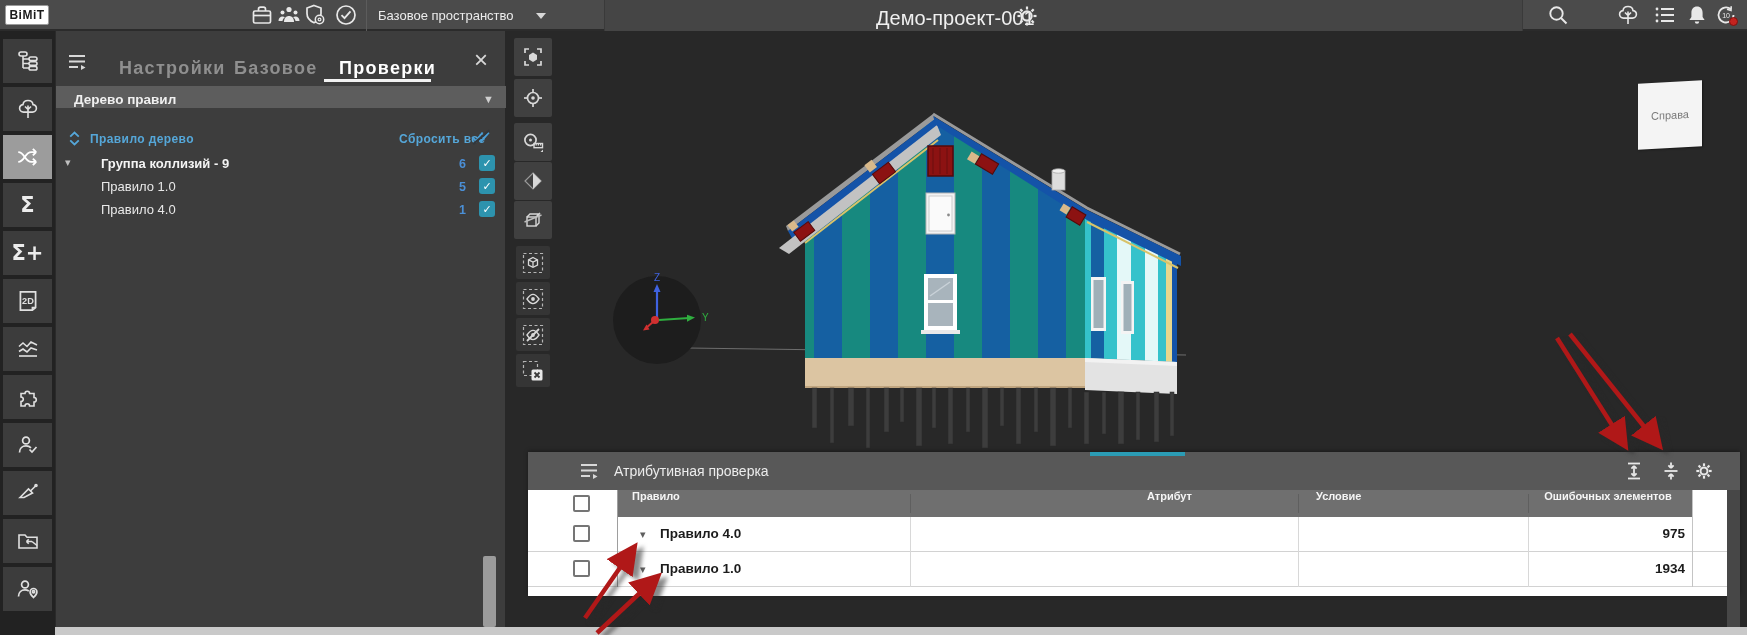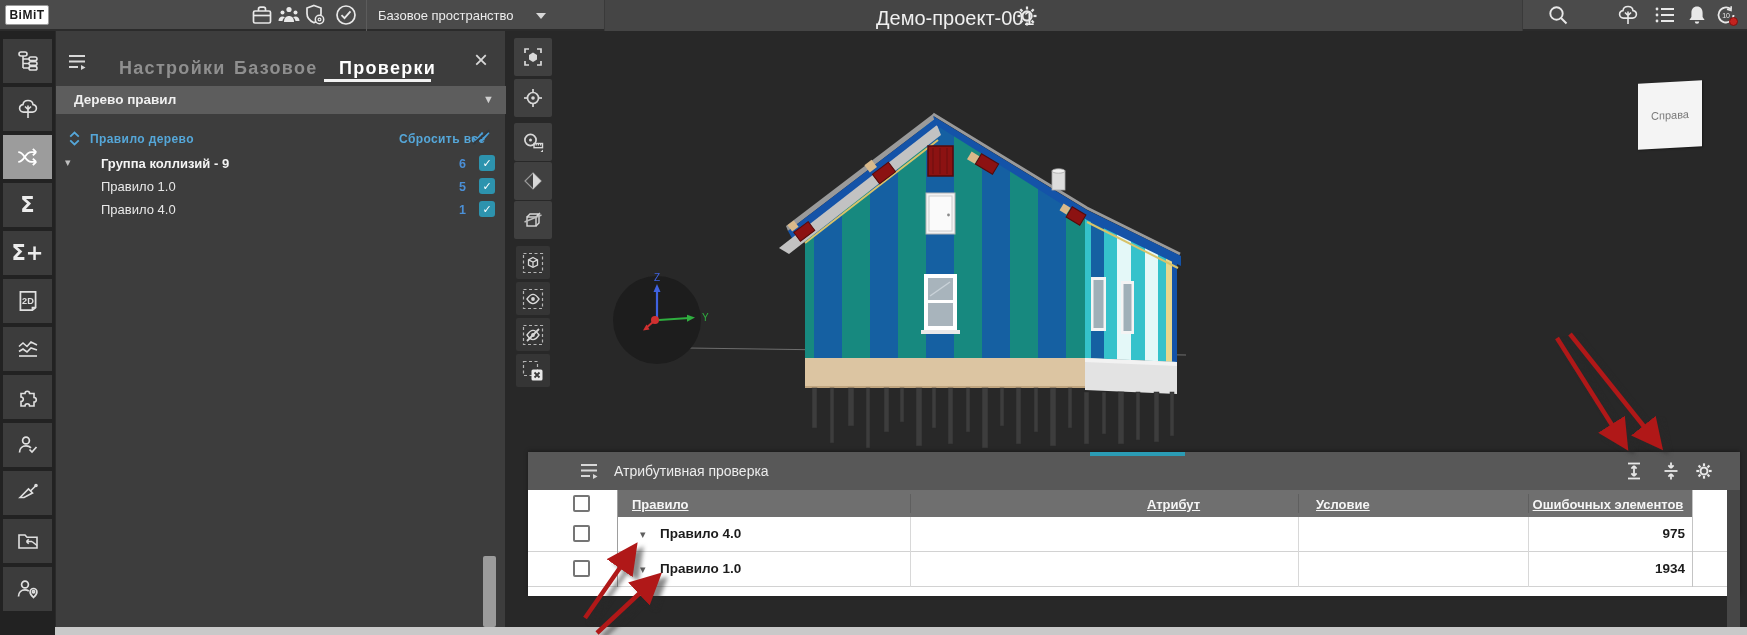--- a/index.html
+++ b/index.html
@@ -20,21 +20,21 @@
   #rail { position:absolute; left:0; top:31px; width:55px; height:604px; background:#222222; z-index:20; }
   .tile { position:absolute; left:3px; width:49px; height:44px; background:#3c3c3c; display:flex; align-items:center; justify-content:center; color:#e0e0e0; }
   .tile.active { background:#9c9c9c; }
   .tile .sig { font-size:21px; font-weight:bold; color:#ececec; font-family:"DejaVu Sans", sans-serif; }
   
   #panel { position:absolute; left:55px; top:31px; width:450px; height:596px; background:#3d3d3d; border-left:1px solid #2a2a2a; z-index:20; }
   .tab { position:absolute; top:27px; font-size:18px; font-weight:600; letter-spacing:1.3px; color:#8f8f8f; cursor:default; }
   .tab.active { color:#ffffff; }
   #tab-underline { position:absolute; left:268px; top:48px; width:107px; height:3px; background:#f2f2f2; }
   #panel-close { position:absolute; left:418px; top:17px; font-size:24px; color:#d8d8d8; line-height:24px; }
-  #section-hdr { position:absolute; left:0; top:55px; width:450px; height:28px; background:#5d5d5d; }
+  #section-hdr { position:absolute; left:0; top:55px; width:450px; height:22px; background:#5d5d5d; }
   #section-hdr .t { position:absolute; left:18px; top:6px; font-size:13.5px; font-weight:bold; color:#f0f0f0; }
   #section-hdr .c { position:absolute; right:12px; top:7px; color:#cfcfcf; font-size:11px; }
   .link-blue { color:#55a7d9; font-size:12px; font-weight:600; letter-spacing:0.4px; }
   .trow { position:absolute; left:0; width:450px; height:23px; }
   .trow .lbl { position:absolute; left:45px; top:4px; font-size:13px; color:#e8e8e8; }
   .trow .lbl.b { font-weight:bold; color:#f4f4f4; }
   .trow .cnt { position:absolute; left:378px; width:32px; top:5px; text-align:right; color:#4b8fd6; font-size:12.5px; font-weight:bold; }
   .trow .cbx { position:absolute; left:423px; top:3px; width:16px; height:16px; background:#2d93ae; border-radius:3px; color:#ffffff; font-size:11px; text-align:center; line-height:16px; }
   .trow .caret { position:absolute; left:9px; top:4px; color:#bfbfbf; font-size:11px; }
   #panel-scroll { position:absolute; left:427px; top:525px; width:13px; height:71px; background:#9b9b9b; border-radius:2px; }
@@ -44,21 +44,21 @@
   .vtile.d { left:11px; width:34px; height:33px; background:#353535; }
   #viewcube { position:absolute; left:1133px; top:51px; width:64px; height:66px; background:#f4f4f4; transform:skewY(-3deg); box-shadow:1px 1px 2px rgba(0,0,0,.4); display:flex; align-items:center; justify-content:center; color:#7a7a7a; font-size:11px; }
   
   #bp { position:absolute; left:23px; top:421px; width:1212px; height:144px; background:#ffffff; box-shadow:0 -1px 4px rgba(0,0,0,.35); }
   #bp-handle { position:absolute; left:562px; top:0; width:95px; height:4px; background:#2b9cb5; z-index:3; }
   #bp-header { position:absolute; left:0; top:0; width:1212px; height:38px; background:#585858; }
   #bp-title { position:absolute; left:86px; top:11px; color:#ececec; font-size:14px; }
   .bp-hic { position:absolute; top:9px; width:20px; height:20px; }
   #bp-colhead { position:absolute; left:0; top:38px; width:1212px; height:27px; background:#ffffff; }
   #bp-colhead .gray { position:absolute; left:89px; top:0; width:1075px; height:27px; background:#6f6f6f; }
-  .chlbl { position:absolute; top:7px; color:#f5f5f5; font-size:13px; font-weight:bold;text-decoration:underline; }
+  .chlbl { position:absolute; top:0; color:#f5f5f5; font-size:11px; font-weight:bold; }
   .bp-row { position:absolute; left:0; width:1199px; height:35px; background:#ffffff; border-bottom:1px solid #d2d2d2; }
   .bp-row .rcaret { position:absolute; left:112px; top:11px; color:#5f5f5f; font-size:11px; }
   .bp-row .rlbl { position:absolute; left:132px; top:9px; font-size:13.5px; font-weight:bold; color:#1c1c1c; }
   .bp-row .rerr { position:absolute; left:1000px; top:9px; width:157px; text-align:right; font-size:13.5px; font-weight:bold; color:#1c1c1c; }
   .tcb { position:absolute; left:45px; width:17px; height:17px; background:#ffffff; border:2px solid #757575; border-radius:2px; }
   .vline { position:absolute; width:1px; background:#d8d8d8; }
   #bp-scroll { position:absolute; left:1199px; top:38px; width:13px; height:137px; background:#474747; }
   #bottom-strip { position:absolute; left:55px; top:627px; width:1692px; height:8px; background:#c9c9c9; z-index:25; }
   svg text { font-family:"Liberation Sans", sans-serif; }
   #arrows { position:absolute; left:0; top:0; width:1747px; height:635px; pointer-events:none; z-index:40; }

